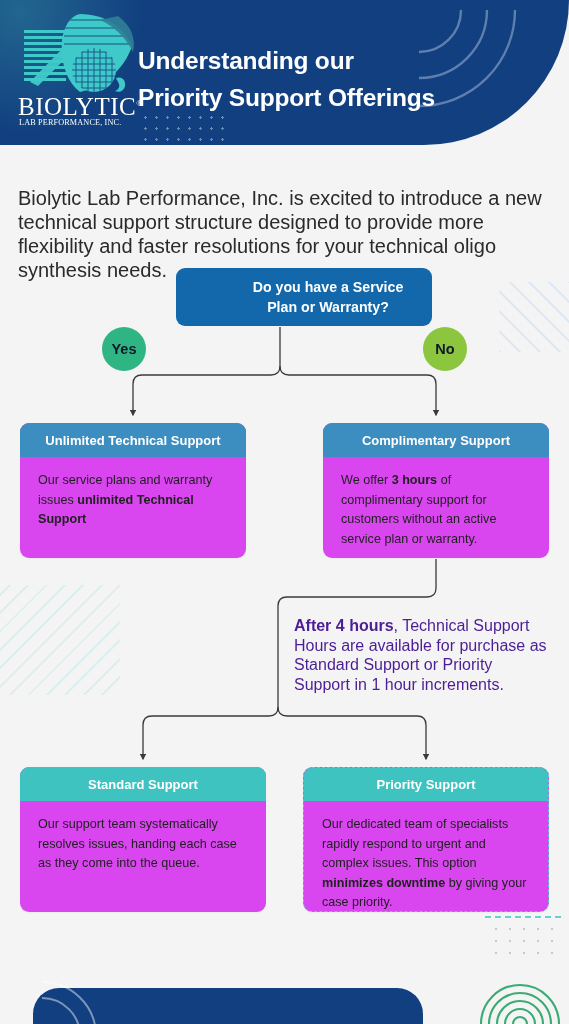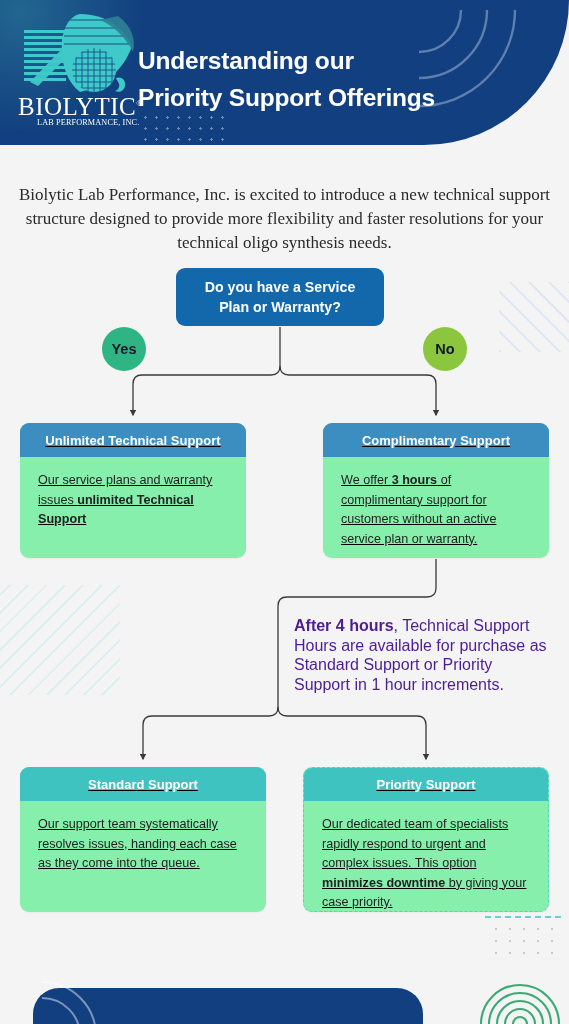--- a/index.html
+++ b/index.html
@@ -40,48 +40,48 @@
 
   #logo{position:absolute;left:16px;top:12px;width:122px;height:122px;}
   #logo-mark{position:absolute;left:4px;top:0px;width:118px;height:86px;}
   #logo-word{position:absolute;left:2px;top:78px;width:122px;
     color:#ffffff;font-size:25px;letter-spacing:.5px;
     font-family:"Liberation Serif","DejaVu Serif",serif;font-weight:400;
     line-height:26px;white-space:nowrap;}
   #logo-reg{font-size:9px;vertical-align:super;}
   #logo-sub{position:absolute;left:3px;top:106px;width:130px;
     color:#ffffff;font-size:8.2px;letter-spacing:.15px;white-space:nowrap;
-    font-family:"Liberation Serif","DejaVu Serif",serif;margin-left:18px;}
+    font-family:"Liberation Serif","DejaVu Serif",serif;}
 
   #header-title{position:absolute;left:138px;top:26px;width:412px;
     color:#ffffff;font-size:24.5px;font-weight:bold;line-height:37px;
     letter-spacing:-.2px;}
   #header-title .l2{display:block;}
 
   
   #intro{position:absolute;left:18px;top:166px;width:533px;
-    text-align:center;color:#2a2a2a;font-size:17px;line-height:24px;font-family:Liberation Serif, serif;}
+    color:#2a2a2a;font-size:20px;line-height:24px;}
 
   
   #flow-lines{position:absolute;left:0;top:0;width:569px;height:1024px;}
 
   
   .node{position:absolute;}
   #q-box{left:176px;top:268px;width:208px;height:58px;background:#1268ab;
-    border-radius:9px;display:flex;align-items:center;justify-content:center;}
+    border-radius:9px;display:flex;align-items:center;justify-content:center;padding-left:48px;}
   #q-box .q-text{color:#fff;font-size:14.2px;font-weight:bold;text-align:center;line-height:20px;}
 
   .pill{position:absolute;width:44px;height:44px;border-radius:50%;
     display:flex;align-items:center;justify-content:center;
     color:#0f172a;font-size:14.5px;font-weight:bold;}
   #pill-yes{left:102px;top:327px;background:#2fb484;}
   #pill-no{left:423px;top:327px;background:#8cc63f;}
 
-  .card{position:absolute;background:#86efac;border-radius:9px;overflow:hidden;
-    box-shadow:0 1px 2px rgba(0,0,0,.04);text-decoration:underline;}
+  .card{position:absolute;background:#d946ef;border-radius:9px;overflow:hidden;
+    box-shadow:0 1px 2px rgba(0,0,0,.04);}
   .card-head{height:34px;display:flex;align-items:center;justify-content:center;
     color:#ffffff;font-size:13px;font-weight:bold;}
   .card-body{padding:14px 16px 14px 18px;color:#1f1f1f;font-size:12.6px;line-height:19.5px;}
   .card-body b{font-weight:bold;}
 
   #card-unlimited{left:20px;top:423px;width:226px;height:135px;}
   #card-unlimited .card-head{background:#3c8dc0;}
   #card-comp{left:323px;top:423px;width:226px;height:135px;}
   #card-comp .card-head{background:#3c8dc0;}
 

